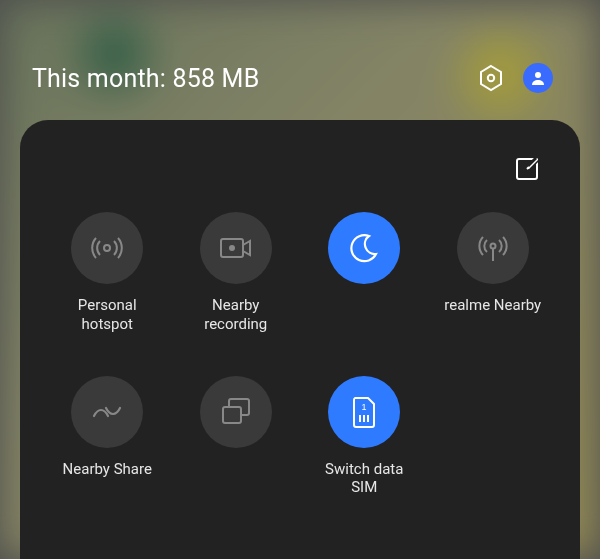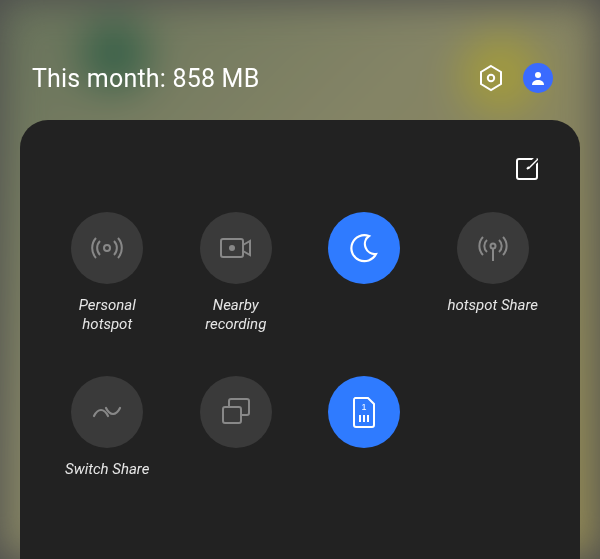--- a/index.html
+++ b/index.html
@@ -67,21 +67,20 @@
   }
   .tile-circle {
     width: 72px; height: 72px; border-radius: 50%;
     background: #3a3a3a; display: flex; align-items: center; justify-content: center;
     margin-bottom: 12px;
   }
   .tile.active .tile-circle { background: #2f7bff; }
   .tile-label {
     font-size: 15px; color: #e6e6e6; text-align: center; line-height: 1.25;
     white-space: pre-line;
-    font-style: italic;
   }
   .tile-label .caret { font-size: 11px; margin-left: 4px; vertical-align: middle; }
   svg { display: block; }
 </style>
 </head>
 <body>
 
 <div class="bg"></div>
 <div class="scrim"></div>
 
@@ -153,31 +152,31 @@
       <div class="tile-circle">
         <svg width="34" height="34" viewBox="0 0 34 34">
           <circle cx="17" cy="15" r="2.5" fill="none" stroke="#888" stroke-width="2"></circle>
           <path d="M11 21 A8 8 0 0 1 11 9" fill="none" stroke="#888" stroke-width="2"></path>
           <path d="M23 9 A8 8 0 0 1 23 21" fill="none" stroke="#888" stroke-width="2"></path>
           <path d="M7 24 A13 13 0 0 1 7 6" fill="none" stroke="#888" stroke-width="2"></path>
           <path d="M27 6 A13 13 0 0 1 27 24" fill="none" stroke="#888" stroke-width="2"></path>
           <line x1="17" y1="17" x2="17" y2="30" stroke="#888" stroke-width="2"></line>
         </svg>
       </div>
-      <div class="tile-label">hotspot Share</div>
+      <div class="tile-label">realme Nearby</div>
     </div>
 
     <div class="tile">
       <div class="tile-circle">
         <svg width="34" height="24" viewBox="0 0 34 24">
           <path d="M4 16 C8 8, 14 8, 18 16" fill="none" stroke="#888" stroke-width="2.2" stroke-linecap="round"></path>
           <path d="M16 8 C20 16, 26 16, 30 8" fill="none" stroke="#888" stroke-width="2.2" stroke-linecap="round"></path>
         </svg>
       </div>
-      <div class="tile-label">Switch Share</div>
+      <div class="tile-label">Nearby Share</div>
     </div>
 
     <div class="tile">
       <div class="tile-circle">
         <svg width="34" height="30" viewBox="0 0 34 30">
           <rect x="10" y="2" width="20" height="16" rx="2" fill="none" stroke="#888" stroke-width="2"></rect>
           <rect x="4" y="10" width="18" height="16" rx="2" fill="#3a3a3a" stroke="#888" stroke-width="2"></rect>
         </svg>
       </div>
     </div>
@@ -185,16 +184,18 @@
     <div class="tile active">
       <div class="tile-circle">
         <svg width="28" height="34" viewBox="0 0 28 34">
           <path d="M5 3 H18 L24 9 V30 A2 2 0 0 1 22 32 H6 A2 2 0 0 1 4 30 V5 A2 2 0 0 1 5 3 Z" fill="none" stroke="#fff" stroke-width="2"></path>
           <text x="14" y="15" font-size="9" fill="#fff" text-anchor="middle" font-family="sans-serif">1</text>
           <line x1="10" y1="20" x2="10" y2="27" stroke="#fff" stroke-width="2"></line>
           <line x1="14" y1="20" x2="14" y2="27" stroke="#fff" stroke-width="2"></line>
           <line x1="18" y1="20" x2="18" y2="27" stroke="#fff" stroke-width="2"></line>
         </svg>
       </div>
+      <div class="tile-label">Switch data
+SIM</div>
     </div>
 
   </div>
 </div>
 
 </body></html>

